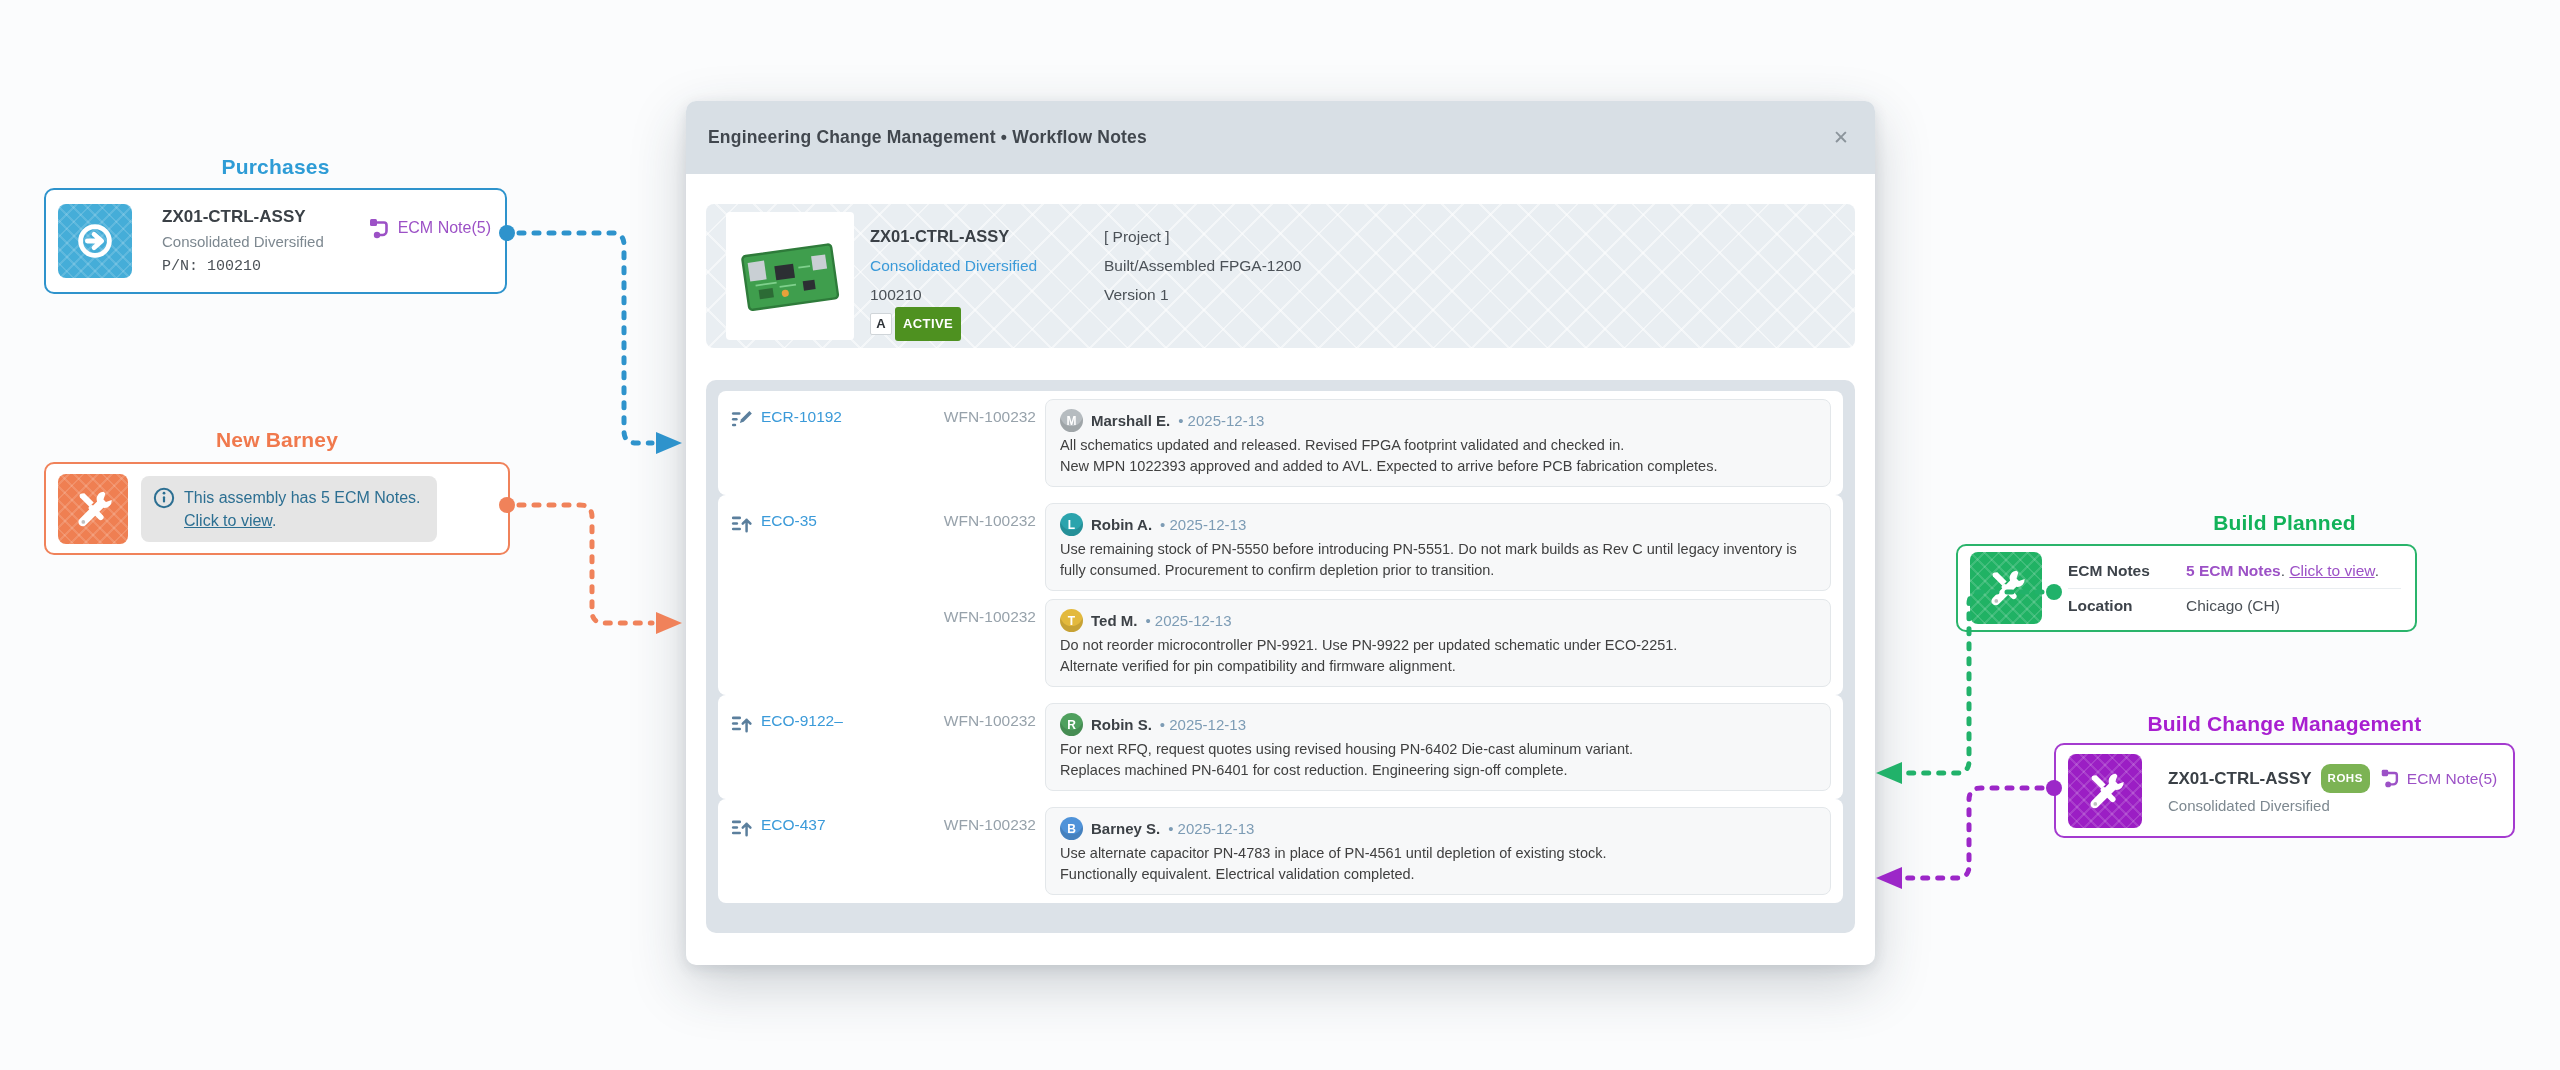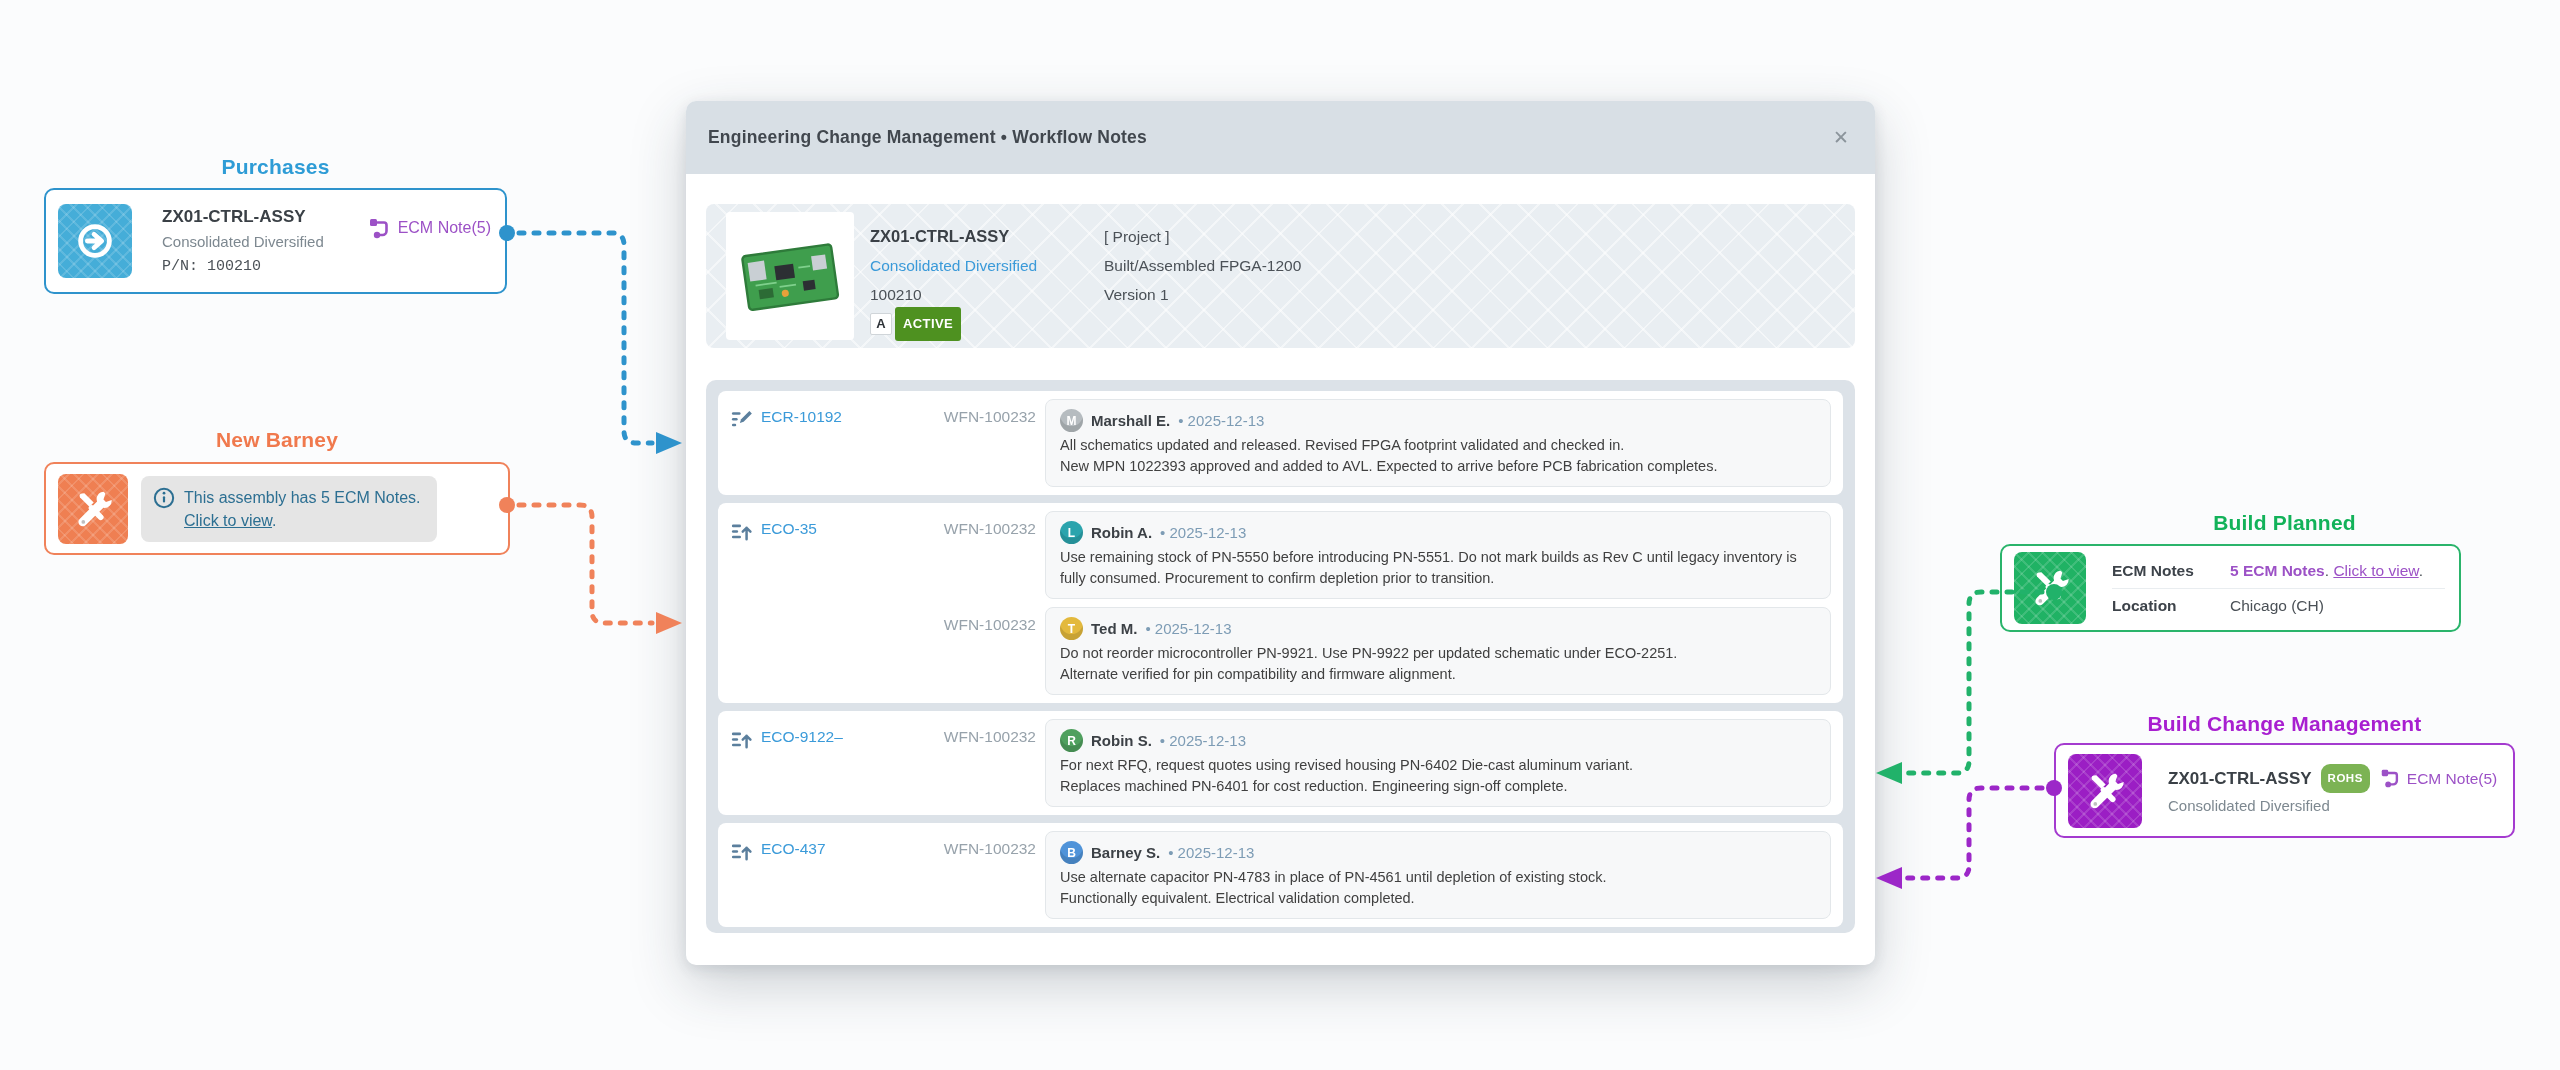--- a/index.html
+++ b/index.html
@@ -35,21 +35,21 @@
   
   .newbuild-title{left:44px;width:466px;top:428px;color:#f0794d;}
   .newbuild-card{left:44px;top:462px;width:466px;height:93px;border:2.5px solid #f0825a;}
   .tile-orange{background-color:#ef7f52;width:70px;height:70px;}
   .info-box{margin-left:13px;background:#e5e5e5;border-radius:8px;padding:10px 16px 10px 12px;display:flex;gap:9px;color:#2c6f92;font-size:16px;line-height:23px;}
   .info-box svg{width:22px;height:22px;flex:0 0 auto;margin-top:1px;}
   .info-link{text-decoration:underline;cursor:pointer;}
 
   
   .planned-title{left:2054px;width:461px;top:511px;color:#12b259;}
-  .planned-card{left:2000px;top:544px;width:461px;height:88px;border:2px solid #2ab46b;}
+  .planned-card{left:1956px;top:544px;width:461px;height:88px;border:2px solid #2ab46b;}
   .tile-green{background-color:#20b264;width:72px;height:72px;}
   .bp-rows{margin-left:26px;flex:1;font-size:15.5px;}
   .bp-row{display:flex;align-items:center;height:30px;}
   .bp-label{width:118px;font-weight:bold;color:#3d434a;}
   .bp-divider{height:1px;background:#e9edf0;margin:2px 0;}
   .bp-strong{color:#9c51c6;font-weight:bold;}
   .bp-link{color:#9c51c6;text-decoration:underline;cursor:pointer;}
   .bp-value{color:#4a5056;}
 
   
@@ -78,21 +78,21 @@
   .hero-img{width:128px;height:128px;background:#fff;border-radius:4px;flex:0 0 auto;display:flex;align-items:center;justify-content:center;}
   .hero-col{margin-left:16px;line-height:29px;padding-top:10px;font-size:15.5px;}
   .hero-col1{width:218px;}
   .hero-part{font-weight:bold;font-size:16.5px;color:#3a4046;}
   .hero-mfr{color:#3a9ad9;cursor:pointer;}
   .hero-badges{display:flex;align-items:center;gap:3px;height:29px;}
   .rev-badge{background:#fff;border:1px solid #d0d5d9;color:#2e3338;font-weight:bold;font-size:13px;width:20px;height:20px;display:flex;align-items:center;justify-content:center;border-radius:2px;}
   .status-badge{background:#4e9120;color:#fff;font-weight:bold;font-size:13px;padding:2.5px 8px;border-radius:3px;letter-spacing:.4px;}
 
   .notes-band{margin-top:32px;height:553px;background:#dce2e8;border-radius:10px;padding:11px 12px;box-sizing:border-box;overflow:hidden;
-              display:flex;flex-direction:column;gap:8px;}
+              display:flex;flex-direction:column;}
   .note-row{background:#fff;border-radius:8px;display:flex;padding:8px 12px;box-sizing:border-box;}
   .change-col{width:192px;flex:0 0 auto;display:flex;align-items:flex-start;gap:8px;padding-top:9px;}
   .change-col svg{width:23px;height:23px;flex:0 0 auto;}
   .change-link{color:#3a9ad9;font-size:15.5px;cursor:pointer;}
   .notes-col{flex:1;display:flex;flex-direction:column;gap:8px;}
   .note-line{display:flex;}
   .wfn{width:114px;flex:0 0 auto;text-align:right;color:#97a2ab;font-size:15.5px;padding-top:9px;padding-right:9px;}
   .bubble{flex:1;background:#f7f8f9;border:1px solid #e3e7ea;border-radius:8px;padding:9px 14px;box-sizing:border-box;}
   .author-line{display:flex;align-items:center;gap:8px;margin-bottom:3px;}
   .avatar{width:23px;height:23px;border-radius:50%;color:#fff;font-size:12px;font-weight:bold;display:flex;align-items:center;justify-content:center;flex:0 0 auto;box-shadow:inset 0 -6px 0 rgba(0,0,0,.12);}

